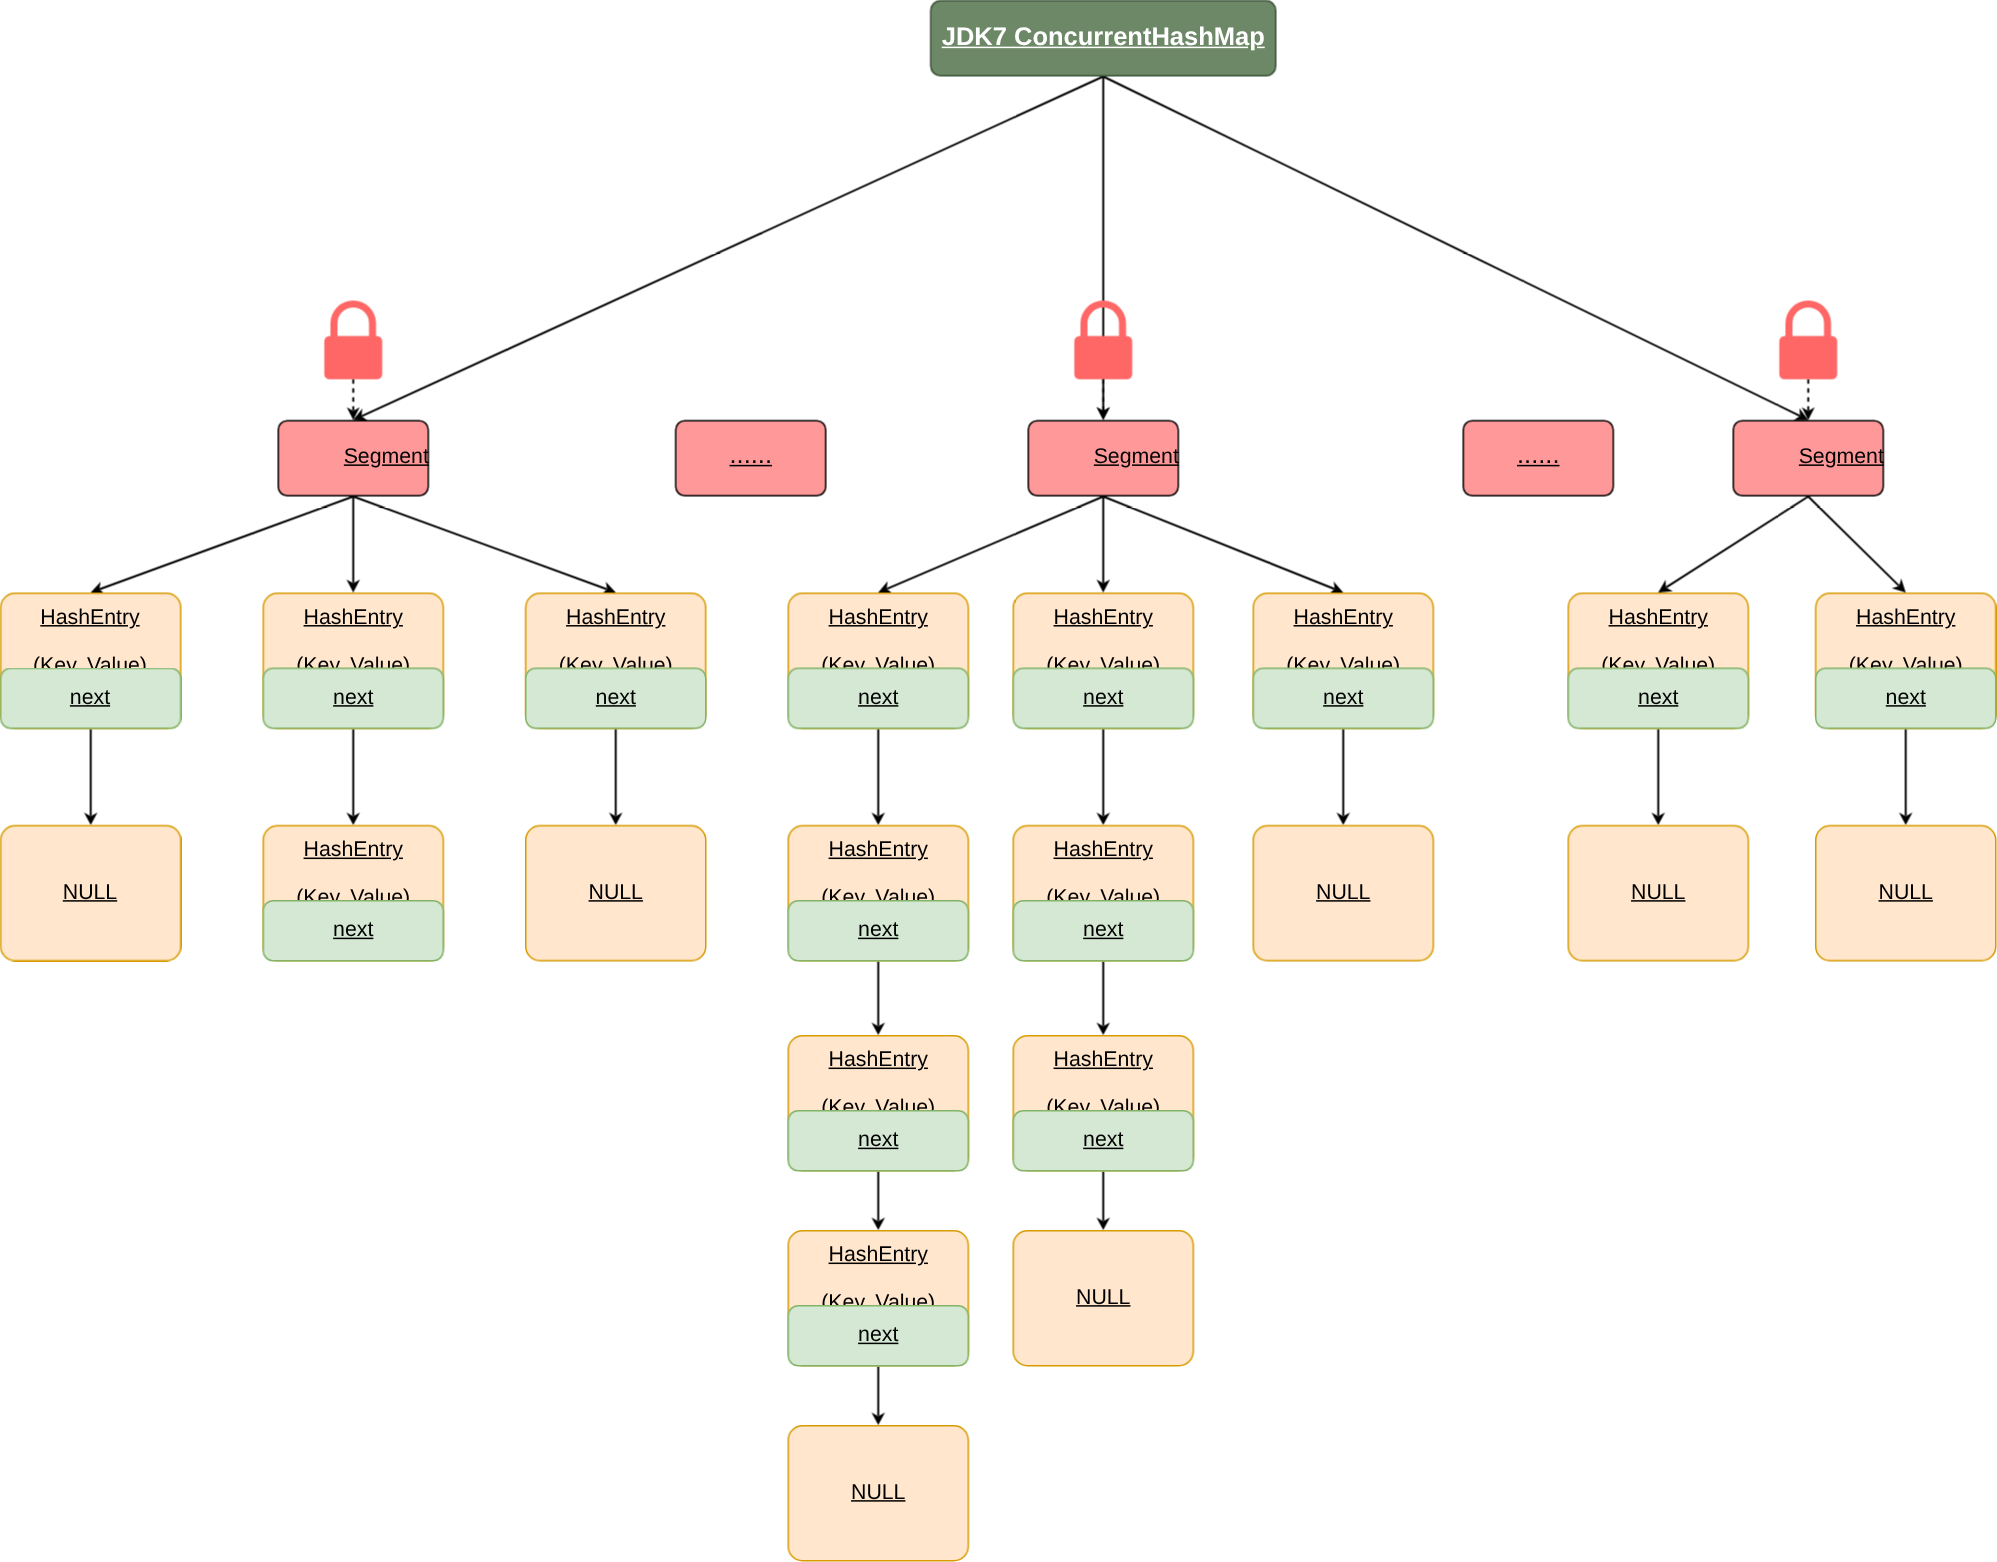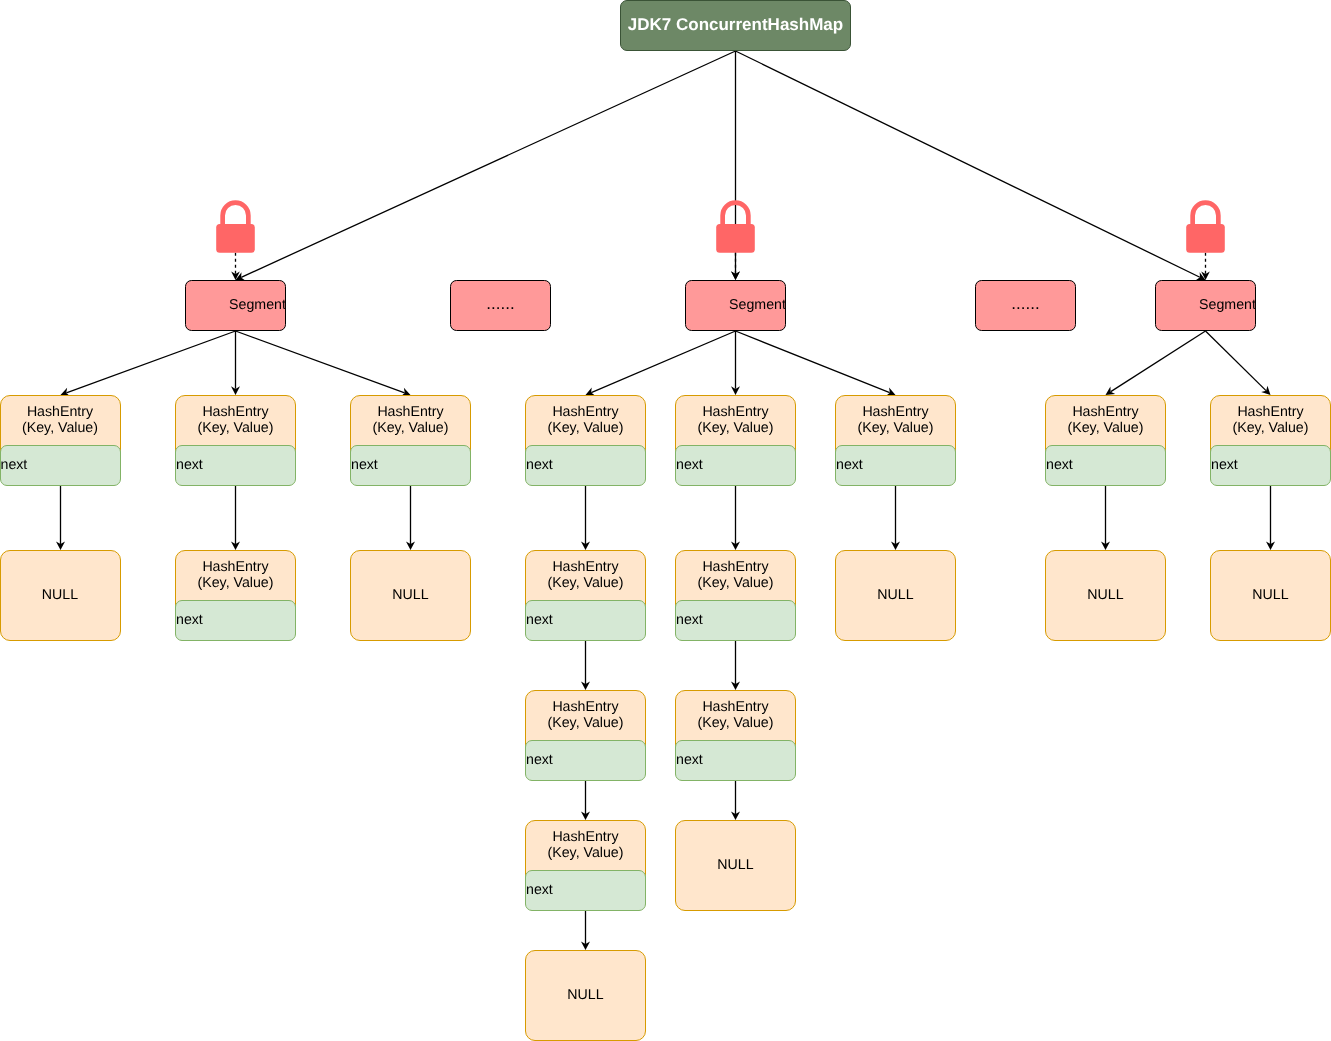--- a/index.html
+++ b/index.html
@@ -13,26 +13,26 @@
   svg#edges{position:absolute;left:0;top:0;width:1331px;height:1041px;}
   .node{position:absolute;box-sizing:border-box;display:flex;align-items:center;
         justify-content:center;text-align:center;}
   .title-box{border-radius:7px;color:#fff;font-weight:bold;font-size:17px;line-height:20px;}
   .segment-box{border-radius:6.5px;color:#000;font-size:14.2px;line-height:15.8px;padding-left:44px;}
   .entry{position:absolute;}
   .entry .ehead{position:absolute;left:0;top:0;box-sizing:border-box;
        border-radius:10px;display:flex;flex-direction:column;align-items:center;
        justify-content:center;font-size:14.2px;line-height:15.8px;color:#000;}
   .entry .ebody{position:absolute;left:0;box-sizing:border-box;border-radius:7px;
-       display:flex;align-items:center;font-size:14.2px;line-height:15.8px;color:#000;}
+       display:flex;align-items:center;justify-content:center;font-size:14.2px;line-height:15.8px;color:#000;}
   .null-box{border-radius:10px;color:#000;font-size:14.2px;line-height:15.8px;}
   .ellipsis-box{border-radius:6.5px;color:#000;font-size:17px;line-height:19px;}
   
-  span{will-change:opacity;display:block;transform:translateY(0.1px);}
-  .entry .ehead span{transform:translateY(0.7px);}
+  span{will-change:opacity;display:block;transform:translateY(0.1px);text-decoration:underline;}
+  .entry .ehead span{transform:translateY(0.7px);margin-top:16px;}
   .segment-box span{transform:translateY(-0.4px);}
   .ellipsis-box span{transform:translateY(-2.1px);}
 </style>
 </head>
 <body>
 
 <div id="stage">
 <svg id="edges" viewBox="0 0 1331 1041" width="1331" height="1041">
 <line x1="735.50" y1="51.00" x2="241.20" y2="277.39" stroke="#000000" stroke-width="1.3"></line>
 <polygon points="235.50,280.00 241.54,272.29 241.04,277.46 245.28,280.47" fill="#000000"></polygon>

